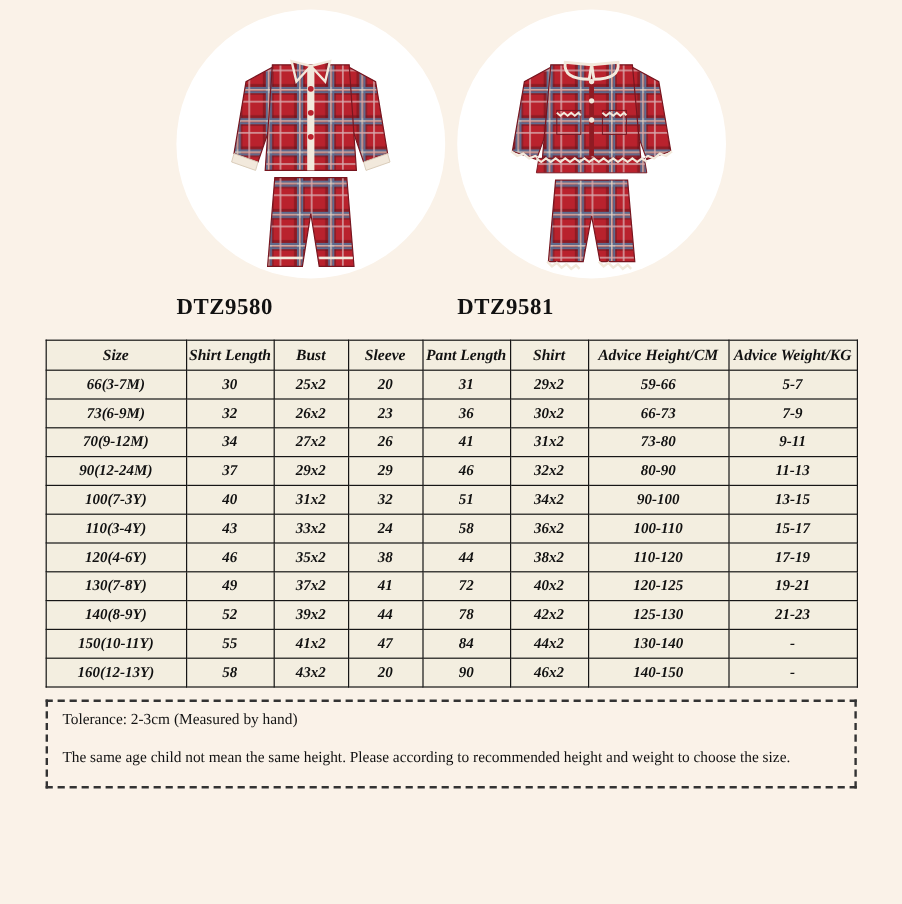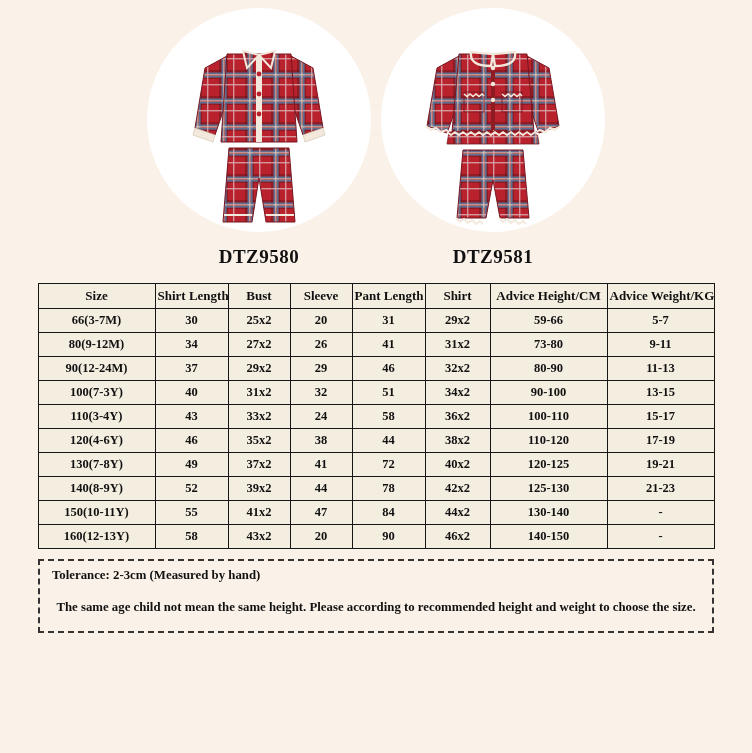--- a/index.html
+++ b/index.html
@@ -37,32 +37,32 @@
   .circle svg { display: block; }
   
   .codes-row {
     display: flex;
     justify-content: center;
     gap: 10px;
     margin-top: 14px;
   }
   .code {
     width: 224px;
-    text-align: center;
     font-size: 19px;
     font-weight: 700;
     letter-spacing: 0.5px;
   }
   
   table.size-table {
     width: 676px;
     margin: 15px auto 0 auto;
     border-collapse: collapse;
     background: #f3eee0;
     table-layout: fixed;
+    font-style: italic;
   }
   table.size-table th, table.size-table td {
     border: 1px solid #161616;
     text-align: center;
     vertical-align: middle;
     font-weight: 700;
     font-size: 12.5px;
     padding: 3px 2px;
     line-height: 1.35;
     height: 17px;
@@ -74,24 +74,24 @@
   .note-box {
     width: 676px;
     box-sizing: border-box;
     margin: 10px auto 0 auto;
     border: 2px dashed #333;
     background: #faf2e8;
     padding: 7px 12px 16px 12px;
   }
   .note-line {
     font-size: 12.8px;
-    font-weight: 700;
+    font-weight: 400;
     margin: 0;
   }
-  .note-line + .note-line { margin-top: 17px; text-align: center; }
+  .note-line + .note-line { margin-top: 17px; }
 </style>
 </head>
 <body>
 
 <div class="page">
 
   <div class="images-row">
 
     <div class="circle">
 
@@ -218,21 +218,31 @@
           <td>66(3-7M)</td>
           <td>30</td>
           <td>25x2</td>
           <td>20</td>
           <td>31</td>
           <td>29x2</td>
           <td>59-66</td>
           <td>5-7</td>
         </tr>
         <tr>
-          <td>80(9-12M)</td>
+          <td>73(6-9M)</td>
+          <td>32</td>
+          <td>26x2</td>
+          <td>23</td>
+          <td>36</td>
+          <td>30x2</td>
+          <td>66-73</td>
+          <td>7-9</td>
+        </tr>
+        <tr>
+          <td>70(9-12M)</td>
           <td>34</td>
           <td>27x2</td>
           <td>26</td>
           <td>41</td>
           <td>31x2</td>
           <td>73-80</td>
           <td>9-11</td>
         </tr>
         <tr>
           <td>90(12-24M)</td>

